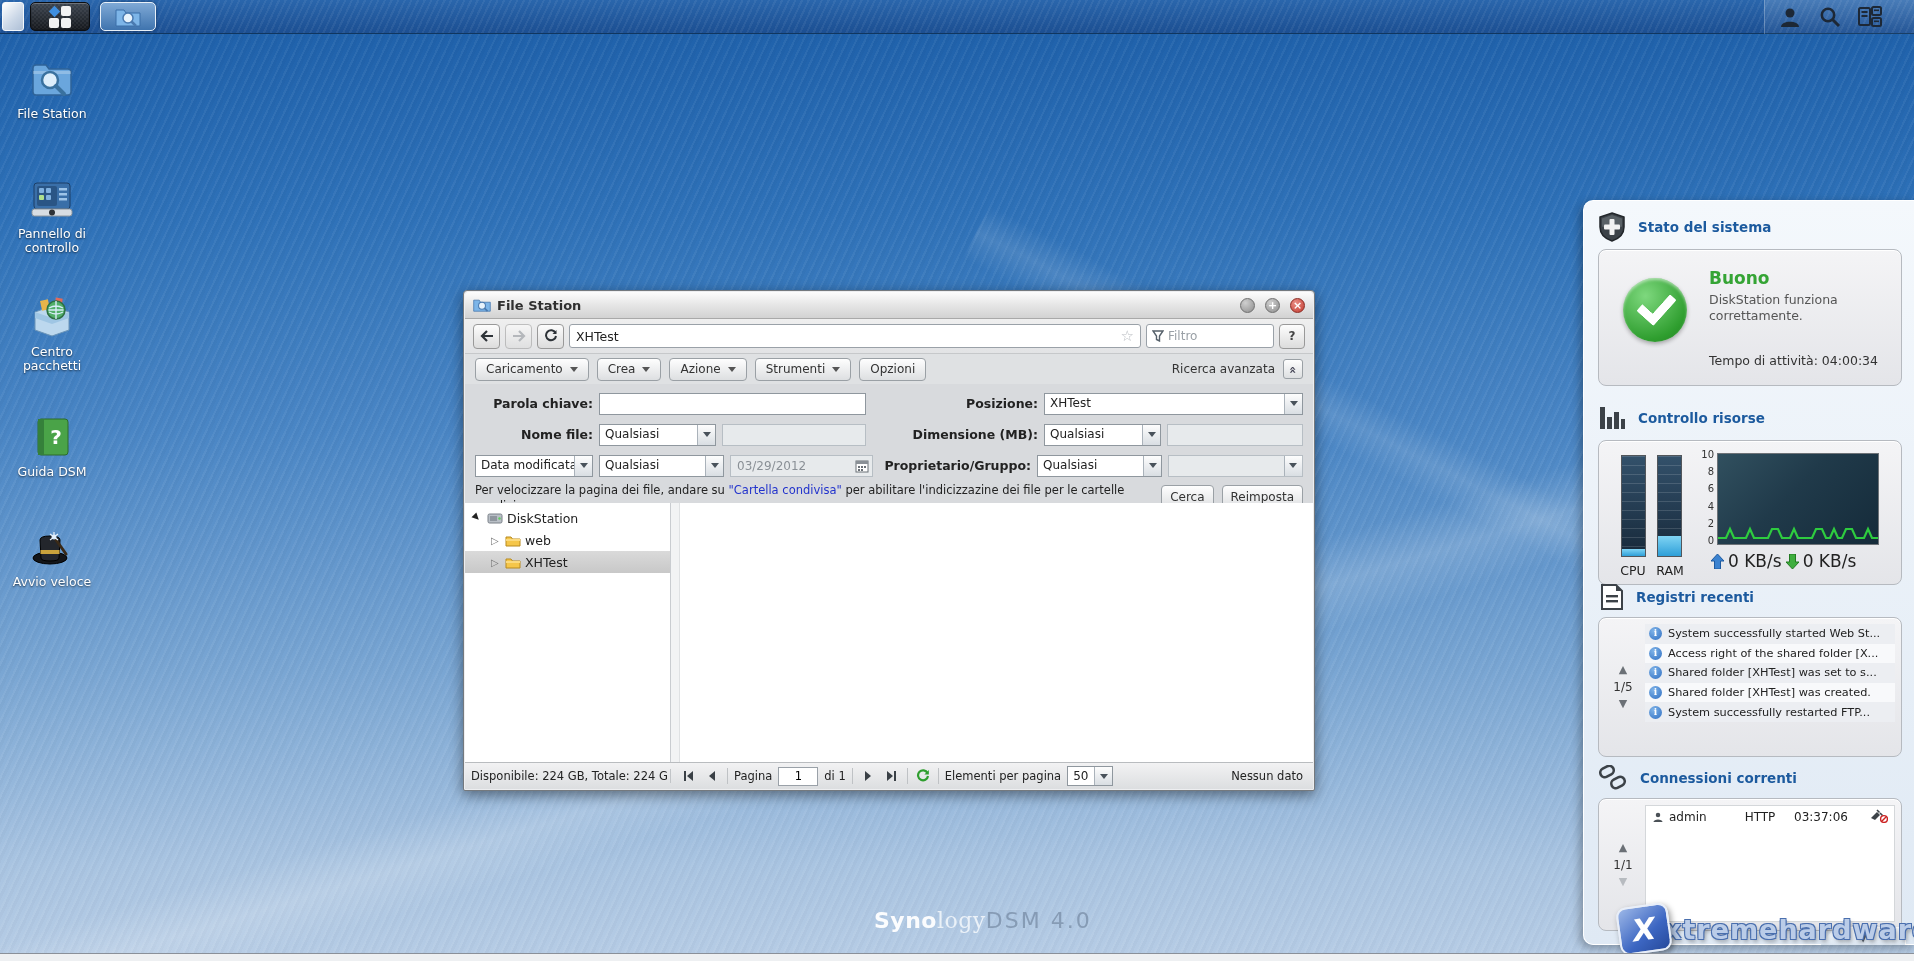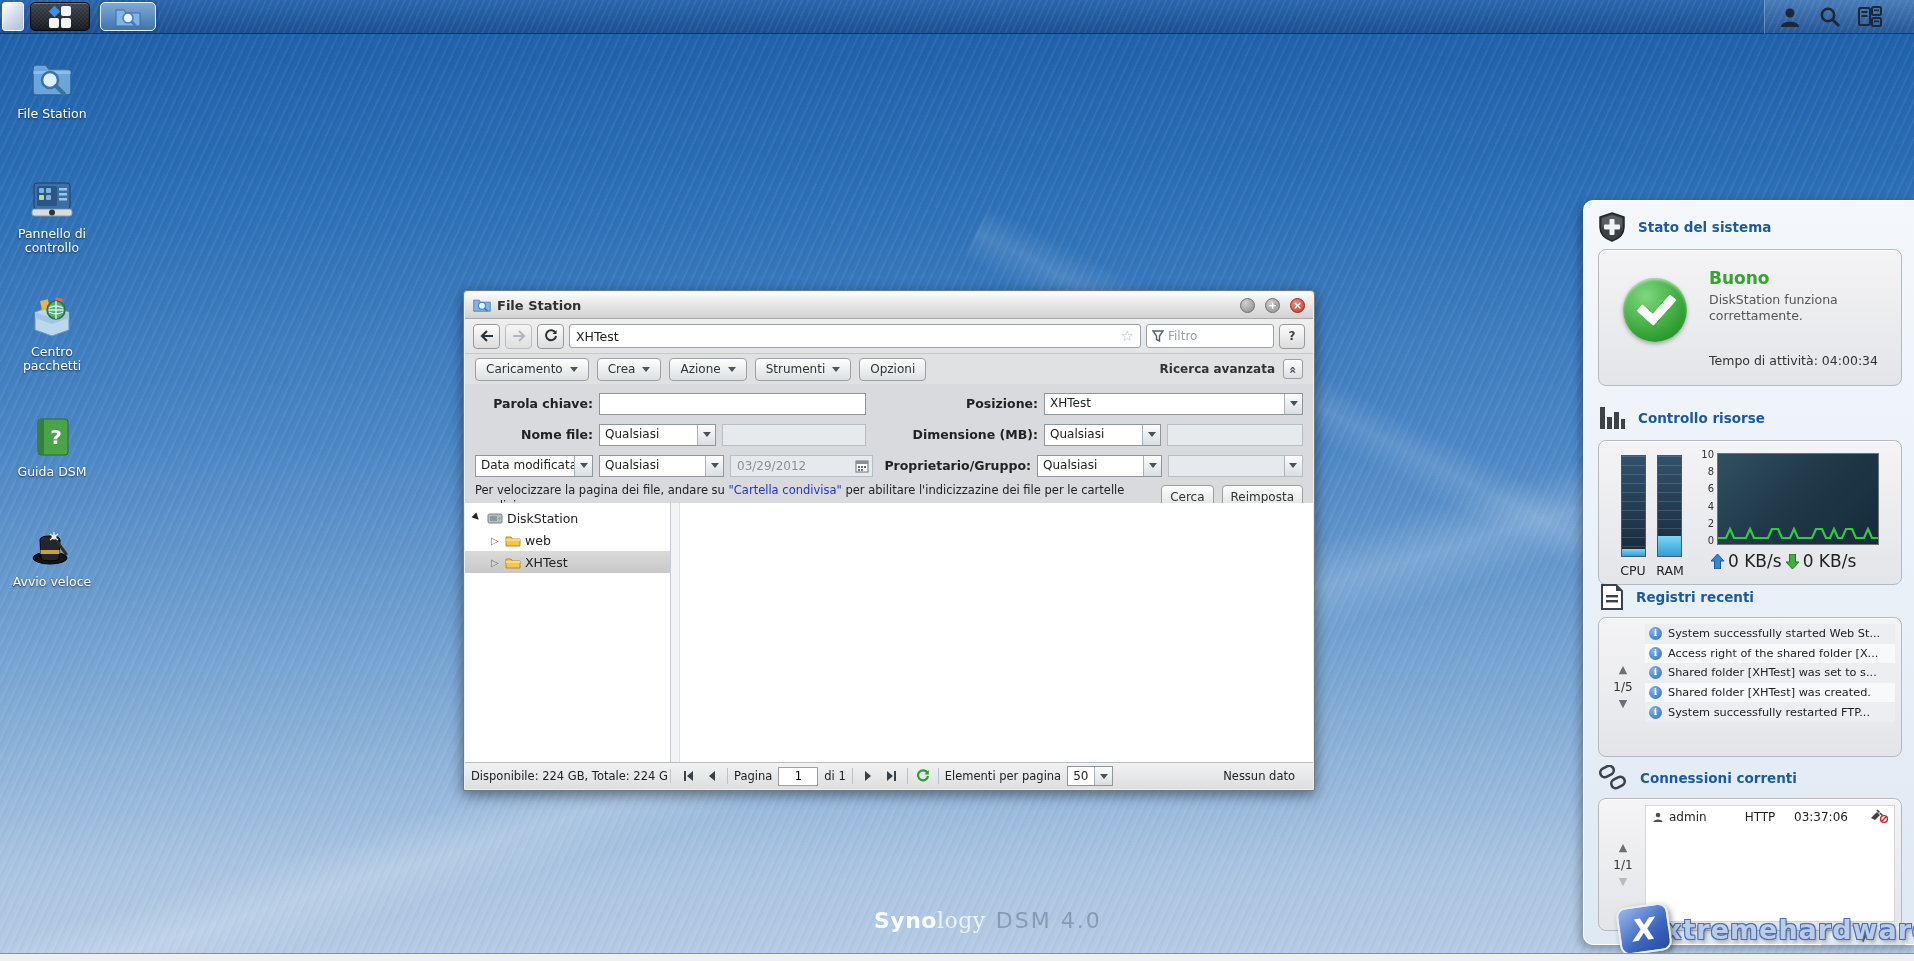--- a/index.html
+++ b/index.html
@@ -68,21 +68,21 @@
   .filterbox input::placeholder { color:#9aa0a6; }
   .helpbtn { width:26px; height:25px; border:1px solid #999; border-radius:4px; background:linear-gradient(180deg,#fdfdfd,#dcdcdc);
     text-align:center; line-height:23px; font-weight:bold; color:#444; cursor:pointer; }
 
   .toolrow { position:absolute; left:1px; top:63px; right:1px; height:30px; background:#dfe1e3;
     display:flex; align-items:center; padding:0 10px; gap:8px; }
   .toolbtn { height:23px; border:1px solid #9aa0a5; border-radius:4px; background:linear-gradient(180deg,#fefefe,#dddfe1);
     display:flex; align-items:center; padding:0 10px; gap:7px; font-size:12px; color:#333; cursor:pointer; }
   .caret { width:0; height:0; border:4px solid transparent; border-top:5px solid #555; margin-top:4px; }
   .toolspacer { flex:1; }
-  .adv-label { font-size:12px; color:#333;font-weight:bold; }
+  .adv-label { font-size:12px; color:#333; }
   .adv-btn { width:20px; height:20px; border:1px solid #9aa0a5; border-radius:3px; background:linear-gradient(180deg,#fefefe,#dddfe1);
     display:flex; align-items:center; justify-content:center; cursor:pointer; }
   .dblchev { display:inline-block; transform:rotate(90deg); font-size:12px; color:#445; font-weight:bold; letter-spacing:-2px; }
 
   .advpanel { position:absolute; left:1px; top:93px; right:1px; height:119px; background:#d8dadd; padding:6px 10px 0 10px; }
   .frow { display:flex; align-items:center; height:27px; margin-bottom:4px; gap:6px; }
   .flabel { width:118px; text-align:right; font-size:12.5px; color:#222; flex:0 0 auto;font-weight:bold; }
   .flabel.r2 { width:138px; }
   .tinput { height:22px; background:#fff; border:1px solid #8f979e; padding:0 5px; font-size:12px; font-family:inherit; }
   .tinput.dis { background:#e7eaec; border-color:#b7bec4; color:#888; }
@@ -117,21 +117,21 @@
   .lbody { flex:1; background:#fff; }
 
   .statusbar { position:absolute; left:1px; bottom:1px; right:1px; height:27px;
     background:linear-gradient(180deg,#f2f2f3,#dcdee0); border-top:1px solid #b9bcbf; border-radius:0 0 2px 2px;
     display:flex; align-items:center; font-size:11.5px; color:#222; }
   .sb-cap { width:206px; flex:0 0 auto; padding:0 6px; white-space:nowrap; overflow:hidden; border-right:1px solid #c2c5c8; }
   .sb-pg { display:flex; align-items:center; gap:6px; padding:0 8px; }
   .pgbtn { width:18px; height:18px; display:flex; align-items:center; justify-content:center; cursor:pointer; }
   .sb-sep { width:1px; height:16px; background:#bfc2c5; }
   .pginput { width:40px; height:19px; border:1px solid #9aa1a8; text-align:center; font-size:11.5px; font-family:inherit; }
-  .sb-right { margin-left:auto; padding-right:18px; }
+  .sb-right { margin-left:auto; padding-right:10px; }
   .minisel { height:20px; width:46px; }
 
   
   .wpanel { position:absolute; left:1583px; top:200px; width:333px; height:745px; z-index:25;
     background:linear-gradient(180deg,#f4f8fc,#dfe9f4); border:1px solid #ffffff; border-right:none;
     border-radius:10px 0 0 10px; box-shadow:-3px 3px 10px rgba(0,0,0,.3); }
   .whead { position:absolute; left:14px; display:flex; align-items:center; gap:12px; height:28px; }
   .whead .wt { font-size:13.5px; font-weight:bold; color:#1c5a9e; }
   .wcard { position:absolute; left:14px; right:14px; border:1px solid #b6bac0; border-radius:8px;
     background:linear-gradient(180deg,#f4f4f6,#e4e5e9); box-shadow:inset 0 1px 0 #fff; }
@@ -175,21 +175,21 @@
   .connrow .cproto { width:56px; text-align:center; }
   .collapse-tab { position:absolute; right:10px; bottom:-1px; width:86px; height:18px; cursor:pointer;
     background:linear-gradient(180deg,#f6f9fc,#dde7f2); border:1px solid #fff; border-bottom:none;
     clip-path:polygon(18% 0,100% 0,100% 100%,0 100%); display:flex; align-items:center; justify-content:center; }
   .collapse-tab span { color:#5a6470; font-size:12px; line-height:10px; }
 
   
   .syno-mark { position:absolute; left:874px; top:908px; font-size:22px; letter-spacing:.5px; z-index:5; }
   .syno-mark .b { font-weight:bold; color:rgba(255,255,255,.95); }
   .syno-mark .l { color:rgba(245,248,252,.85); font-family:"DejaVu Serif",serif; }
-  .syno-mark .v { color:rgba(120,140,165,.75); margin-left:10px; letter-spacing:2px;text-align:center; }
+  .syno-mark .v { color:rgba(120,140,165,.75); letter-spacing:2px;text-align:center; }
   .xh-mark { position:absolute; left:1618px; top:905px; z-index:35; display:flex; align-items:center; }
   .xh-logo { width:52px; height:48px; border-radius:10px; transform:rotate(-8deg);
     background:linear-gradient(145deg,#9db8e8,#3c66c2 60%,#274a9b); border:2px solid #e8eef8;
     box-shadow:2px 3px 6px rgba(0,0,0,.4); color:#fff; font-size:30px; font-weight:bold; font-style:italic;
     display:flex; align-items:center; justify-content:center; }
   .xh-text { font-size:27px; font-weight:bold; letter-spacing:1px; color:rgba(199,214,238,.9); margin-left:-6px;
     text-shadow:-1px -1px 0 #4a6fae, 1px -1px 0 #4a6fae, -1px 1px 0 #4a6fae, 1px 1px 0 #4a6fae, 2px 3px 4px rgba(0,0,0,.35); }
 </style>
 </head>
 <body>

